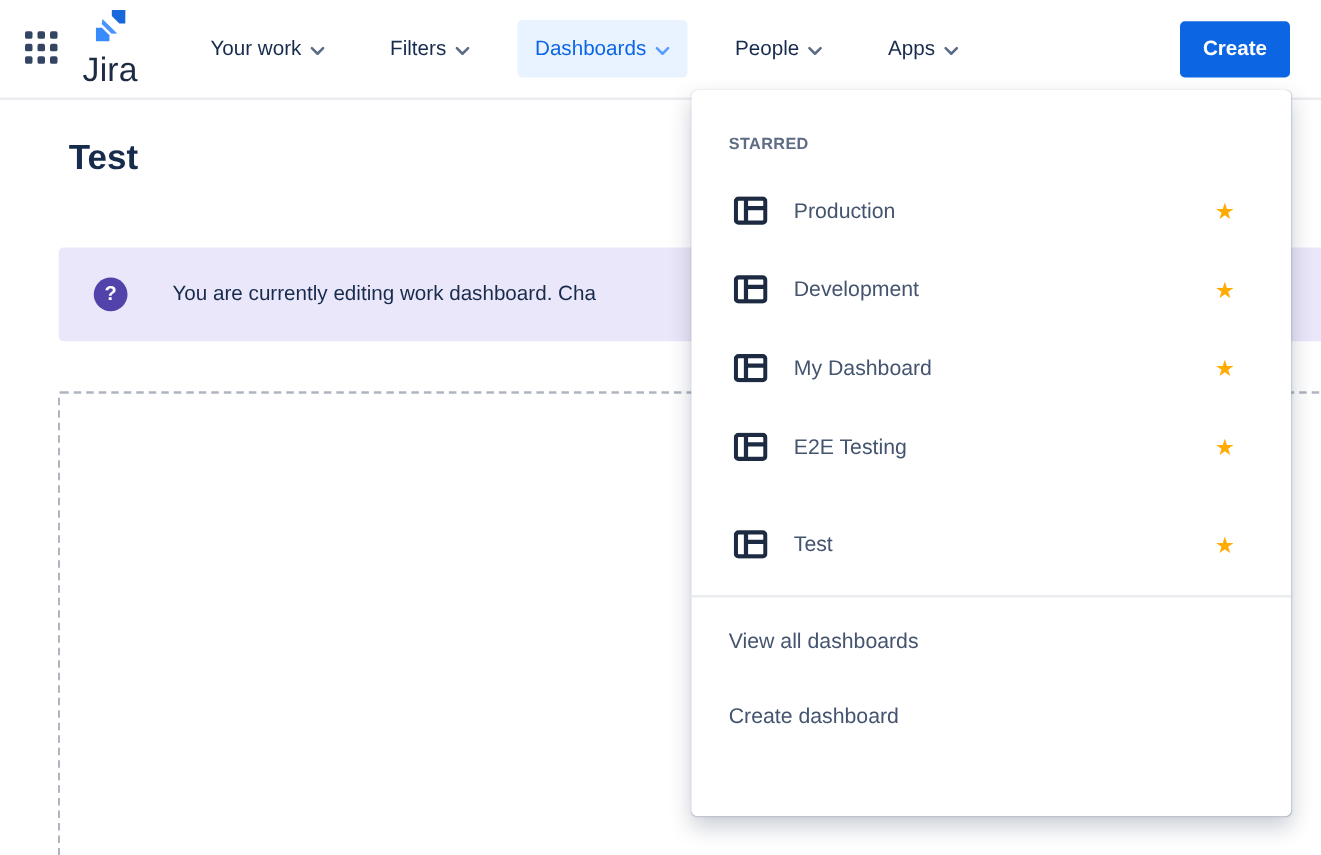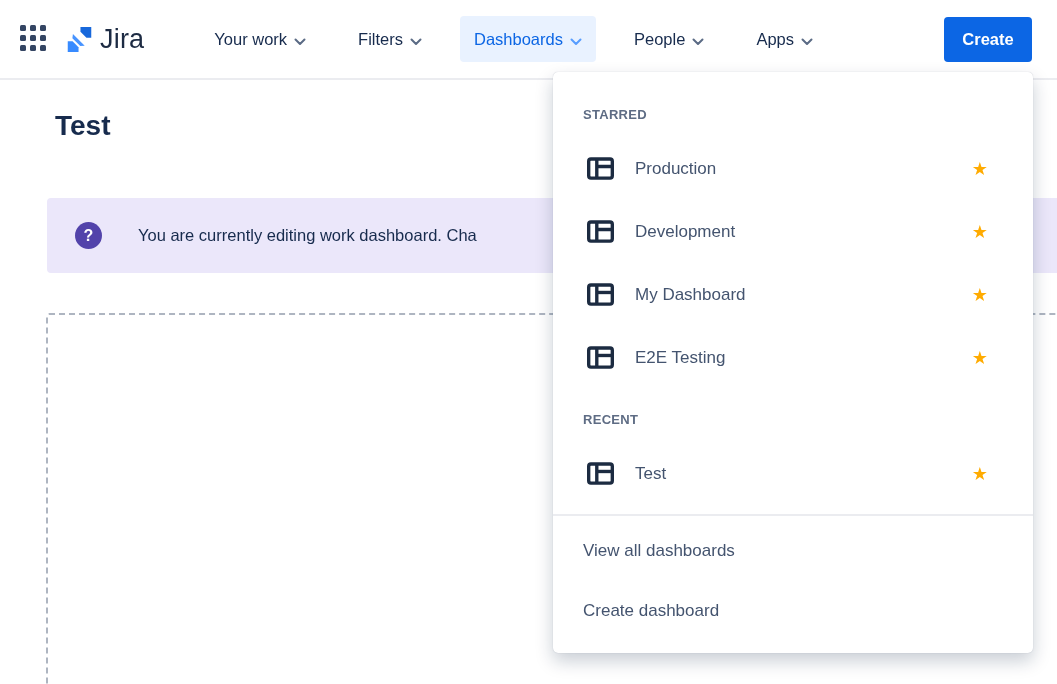--- a/index.html
+++ b/index.html
@@ -19,21 +19,21 @@
     display: flex; align-items: center;
     padding: 0 25px 0 20px;
     z-index: 5;
   }
   .grid-icon {
     width: 28px; height: 28px; display: grid;
     grid-template-columns: repeat(3, 6px); grid-template-rows: repeat(3, 6px);
     gap: 4px; cursor: pointer; margin-right: 18px;
   }
   .grid-icon span { background: #344563; border-radius: 1.5px; }
-  .brand { display: flex; align-items: center; gap: 7px; margin-right: 56px; cursor: pointer; }
+  .brand { display: flex; align-items: center; gap: 7px; margin-right: 44px; cursor: pointer; flex-direction: column; }
   .brand-text { font-size: 27px; color: #1D2B43; letter-spacing: 0.2px; }
   .navlinks { display: flex; align-items: center; gap: 24px; }
   .navlink {
     display: flex; align-items: center; gap: 7px;
     font-size: 16.5px; color: var(--nav-text, #172B4D);
     padding: 12px 14px; border-radius: 4px; cursor: pointer; white-space: nowrap;
   }
   .navlink .chev { margin-top: 3px; }
   .navlink.active {
     background: var(--active-bg, #E9F2FF);
@@ -235,21 +235,20 @@
             <rect x="1.5" y="1.5" width="21" height="17" rx="2" fill="none" stroke="currentColor" stroke-width="3"></rect>
             <line x1="8.7" y1="1.5" x2="8.7" y2="18.5" stroke="currentColor" stroke-width="3"></line>
             <line x1="8.7" y1="8.2" x2="22.5" y2="8.2" stroke="currentColor" stroke-width="3"></line>
           </svg>
       </span>
       <span class="dd-item-label">E2E Testing</span>
       <span class="star">★</span>
     </div>
   </div>
 
-  <div class="dd-heading second">RECENT</div>
   <div class="dd-list">
     <div class="dd-item">
       <span class="dash-icon">
         <svg width="27" height="23" viewBox="0 0 24 20">
             <rect x="1.5" y="1.5" width="21" height="17" rx="2" fill="none" stroke="currentColor" stroke-width="3"></rect>
             <line x1="8.7" y1="1.5" x2="8.7" y2="18.5" stroke="currentColor" stroke-width="3"></line>
             <line x1="8.7" y1="8.2" x2="22.5" y2="8.2" stroke="currentColor" stroke-width="3"></line>
           </svg>
       </span>
       <span class="dd-item-label">Test</span>

